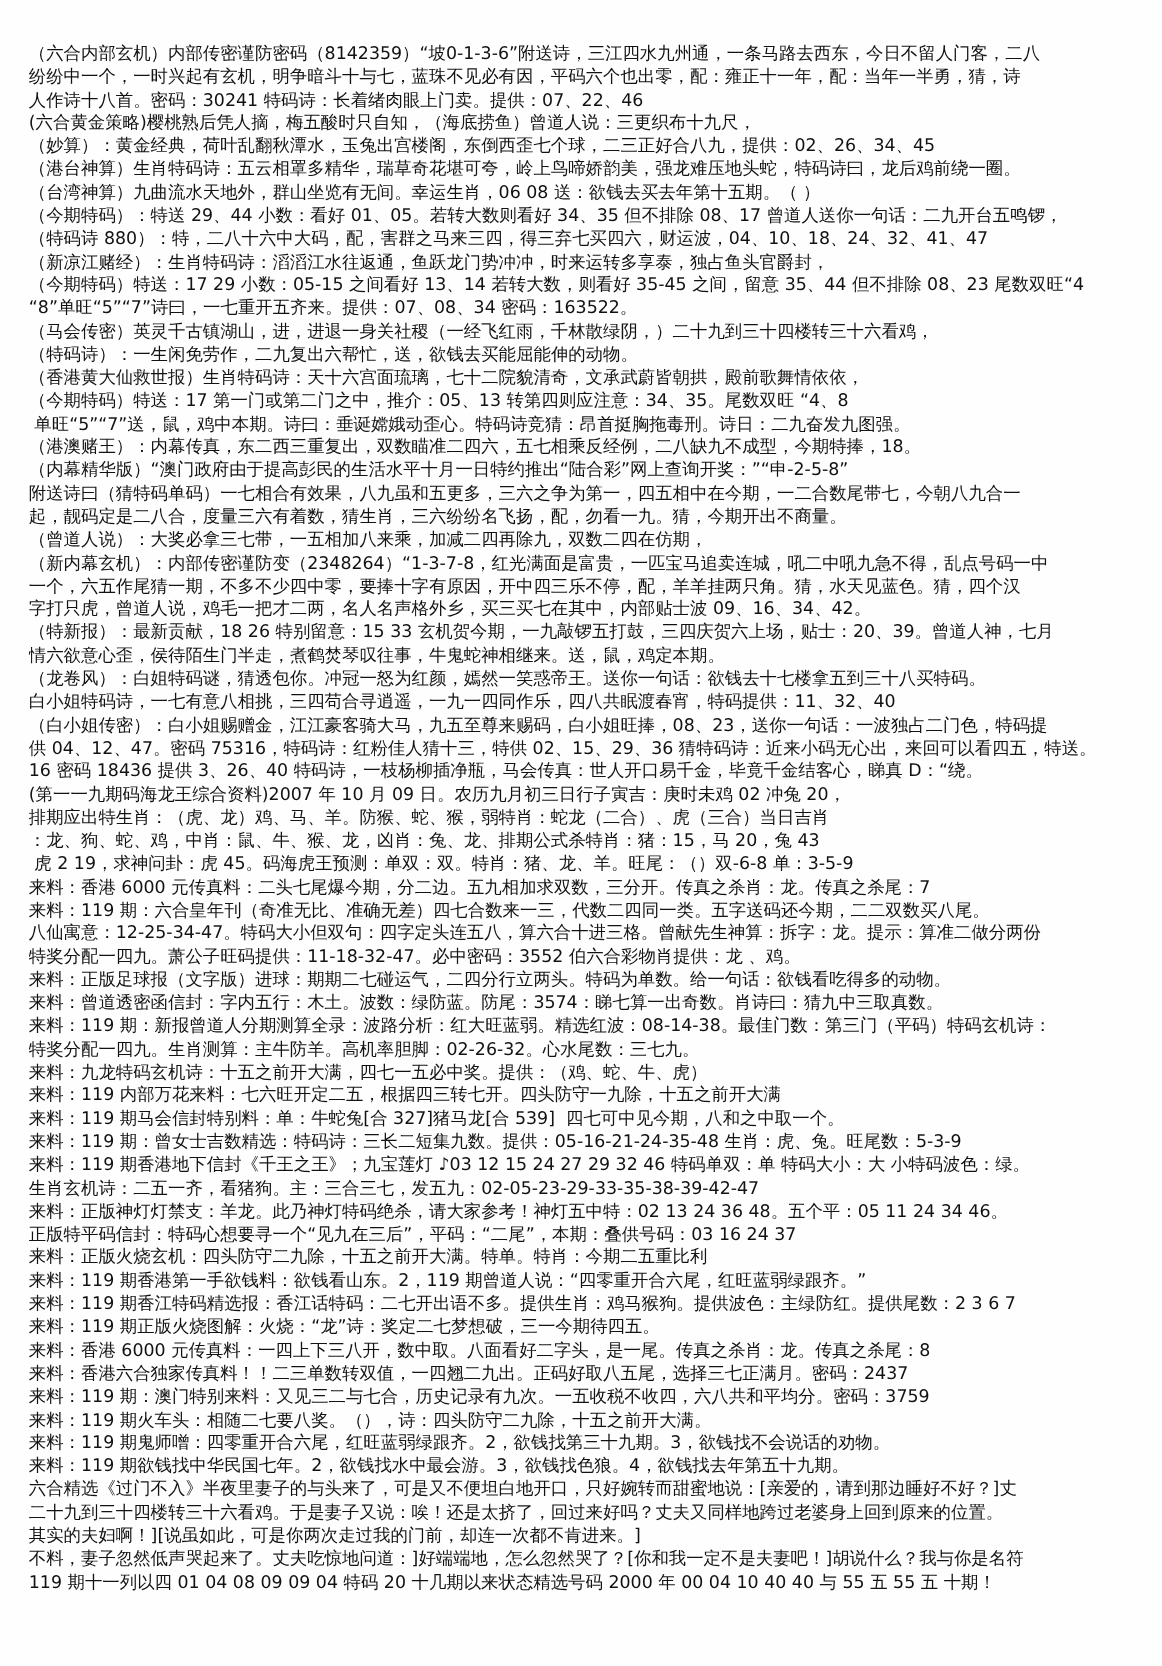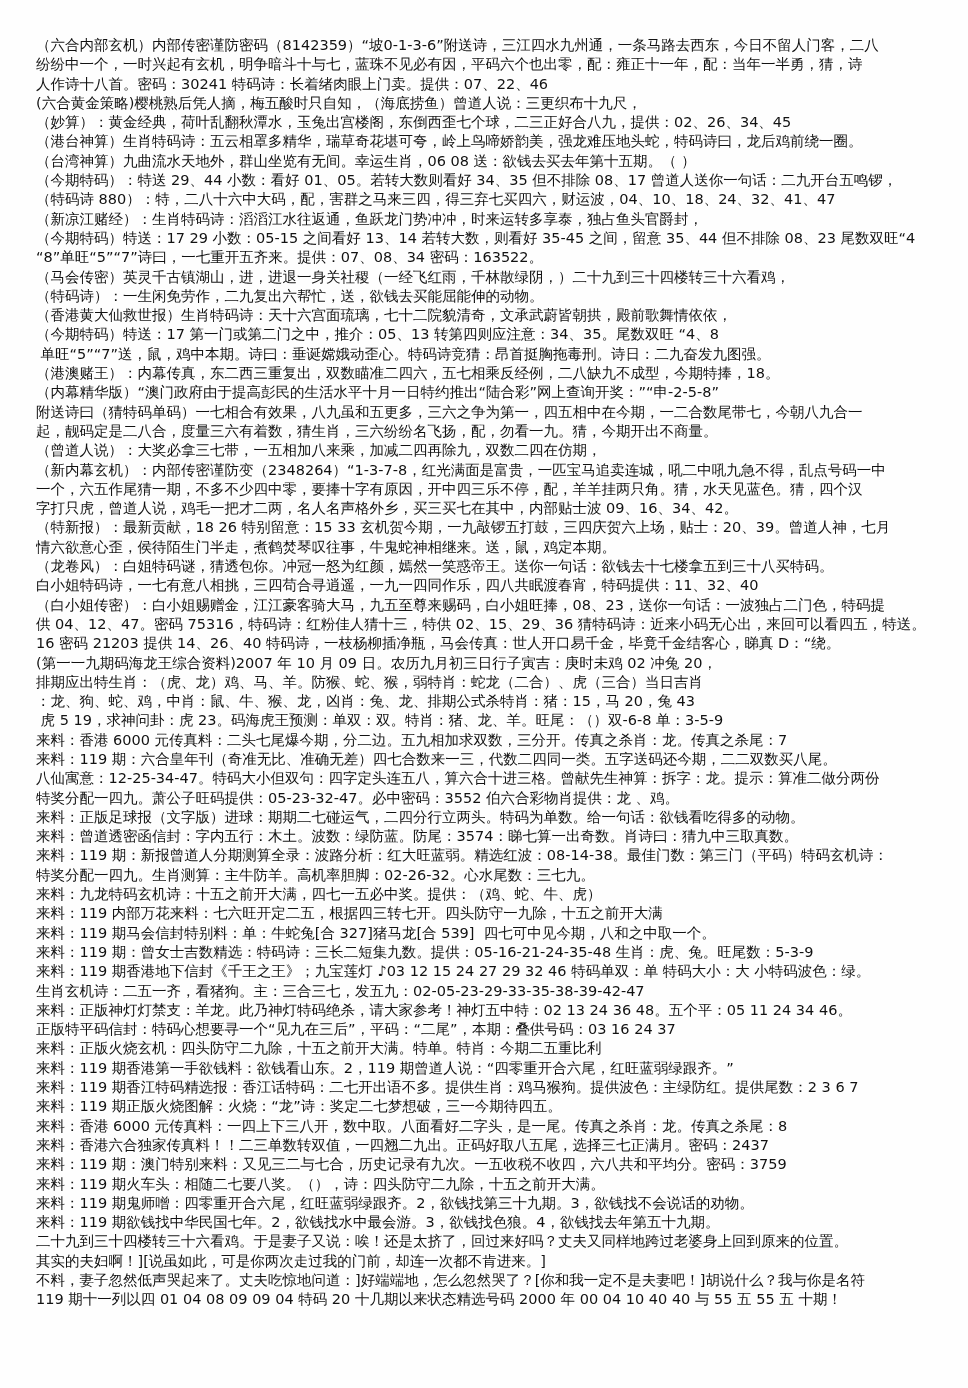--- a/index.html
+++ b/index.html
@@ -14,21 +14,21 @@
     position: relative;
   }
   .page {
     position: absolute;
     top: 0; left: 0;
     width: 968px;
     height: 1388px;
     overflow: hidden;
     background: #fefefe;
     box-sizing: border-box;
-    padding: 36px 10px 0 36px;
+    padding: 36px 10px 0 24px;
   }
   .doc-body {
     width: 926px;
   }
   .line {
     font-family: "DejaVu Sans", sans-serif;
     font-size: 14.5px;
     line-height: 19.3px;
     height: 19.3px;
     color: #121212;
@@ -67,29 +67,29 @@
       <div class="line">（曾道人说）：大奖必拿三七带，一五相加八来乘，加减二四再除九，双数二四在仿期，</div>
       <div class="line">（新内幕玄机）：内部传密谨防变（2348264）“1-3-7-8，红光满面是富贵，一匹宝马追卖连城，吼二中吼九急不得，乱点号码一中</div>
       <div class="line">一个，六五作尾猜一期，不多不少四中零，要捧十字有原因，开中四三乐不停，配，羊羊挂两只角。猜，水天见蓝色。猜，四个汉</div>
       <div class="line">字打只虎，曾道人说，鸡毛一把才二两，名人名声格外乡，买三买七在其中，内部贴士波 09、16、34、42。</div>
       <div class="line">（特新报）：最新贡献，18 26 特别留意：15 33 玄机贺今期，一九敲锣五打鼓，三四庆贺六上场，贴士：20、39。曾道人神，七月</div>
       <div class="line">情六欲意心歪，侯待陌生门半走，煮鹤焚琴叹往事，牛鬼蛇神相继来。送，鼠，鸡定本期。</div>
       <div class="line">（龙卷风）：白姐特码谜，猜透包你。冲冠一怒为红颜，嫣然一笑惑帝王。送你一句话：欲钱去十七楼拿五到三十八买特码。</div>
       <div class="line">白小姐特码诗，一七有意八相挑，三四苟合寻逍遥，一九一四同作乐，四八共眠渡春宵，特码提供：11、32、40</div>
       <div class="line">（白小姐传密）：白小姐赐赠金，江江豪客骑大马，九五至尊来赐码，白小姐旺捧，08、23，送你一句话：一波独占二门色，特码提</div>
       <div class="line">供 04、12、47。密码 75316，特码诗：红粉佳人猜十三，特供 02、15、29、36 猜特码诗：近来小码无心出，来回可以看四五，特送。</div>
-      <div class="line">16 密码 21203 提供 14、26、40 特码诗，一枝杨柳插净瓶，马会传真：世人开口易千金，毕竟千金结客心，睇真 D：“绕。</div>
+      <div class="line">16 密码 18436 提供 3、26、40 特码诗，一枝杨柳插净瓶，马会传真：世人开口易千金，毕竟千金结客心，睇真 D：“绕。</div>
       <div class="line">(第一一九期码海龙王综合资料)2007 年 10 月 09 日。农历九月初三日行子寅吉：庚时未鸡 02 冲兔 20，</div>
       <div class="line">排期应出特生肖：（虎、龙）鸡、马、羊。防猴、蛇、猴，弱特肖：蛇龙（二合）、虎（三合）当日吉肖</div>
       <div class="line">：龙、狗、蛇、鸡，中肖：鼠、牛、猴、龙，凶肖：兔、龙、排期公式杀特肖：猪：15，马 20，兔 43</div>
-      <div class="line"> 虎 5 19，求神问卦：虎 23。码海虎王预测：单双：双。特肖：猪、龙、羊。旺尾：（）双-6-8 单：3-5-9</div>
+      <div class="line"> 虎 2 19，求神问卦：虎 45。码海虎王预测：单双：双。特肖：猪、龙、羊。旺尾：（）双-6-8 单：3-5-9</div>
       <div class="line">来料：香港 6000 元传真料：二头七尾爆今期，分二边。五九相加求双数，三分开。传真之杀肖：龙。传真之杀尾：7</div>
       <div class="line">来料：119 期：六合皇年刊（奇准无比、准确无差）四七合数来一三，代数二四同一类。五字送码还今期，二二双数买八尾。</div>
       <div class="line">八仙寓意：12-25-34-47。特码大小但双句：四字定头连五八，算六合十进三格。曾献先生神算：拆字：龙。提示：算准二做分两份</div>
-      <div class="line">特奖分配一四九。萧公子旺码提供：05-23-32-47。必中密码：3552 伯六合彩物肖提供：龙 、鸡。</div>
+      <div class="line">特奖分配一四九。萧公子旺码提供：11-18-32-47。必中密码：3552 伯六合彩物肖提供：龙 、鸡。</div>
       <div class="line">来料：正版足球报（文字版）进球：期期二七碰运气，二四分行立两头。特码为单数。给一句话：欲钱看吃得多的动物。</div>
       <div class="line">来料：曾道透密函信封：字内五行：木土。波数：绿防蓝。防尾：3574：睇七算一出奇数。肖诗曰：猜九中三取真数。</div>
       <div class="line">来料：119 期：新报曾道人分期测算全录：波路分析：红大旺蓝弱。精选红波：08-14-38。最佳门数：第三门（平码）特码玄机诗：</div>
       <div class="line">特奖分配一四九。生肖测算：主牛防羊。高机率胆脚：02-26-32。心水尾数：三七九。</div>
       <div class="line">来料：九龙特码玄机诗：十五之前开大满，四七一五必中奖。提供：（鸡、蛇、牛、虎）</div>
       <div class="line">来料：119 内部万花来料：七六旺开定二五，根据四三转七开。四头防守一九除，十五之前开大满</div>
       <div class="line">来料：119 期马会信封特别料：单：牛蛇兔[合 327]猪马龙[合 539]  四七可中见今期，八和之中取一个。</div>
       <div class="line">来料：119 期：曾女士吉数精选：特码诗：三长二短集九数。提供：05-16-21-24-35-48 生肖：虎、兔。旺尾数：5-3-9</div>
       <div class="line">来料：119 期香港地下信封《千王之王》；九宝莲灯 ♪03 12 15 24 27 29 32 46 特码单双：单 特码大小：大 小特码波色：绿。</div>
       <div class="line">生肖玄机诗：二五一齐，看猪狗。主：三合三七，发五九：02-05-23-29-33-35-38-39-42-47</div>
@@ -98,18 +98,19 @@
       <div class="line">来料：正版火烧玄机：四头防守二九除，十五之前开大满。特单。特肖：今期二五重比利</div>
       <div class="line">来料：119 期香港第一手欲钱料：欲钱看山东。2，119 期曾道人说：“四零重开合六尾，红旺蓝弱绿跟齐。”</div>
       <div class="line">来料：119 期香江特码精选报：香江话特码：二七开出语不多。提供生肖：鸡马猴狗。提供波色：主绿防红。提供尾数：2 3 6 7</div>
       <div class="line">来料：119 期正版火烧图解：火烧：“龙”诗：奖定二七梦想破，三一今期待四五。</div>
       <div class="line">来料：香港 6000 元传真料：一四上下三八开，数中取。八面看好二字头，是一尾。传真之杀肖：龙。传真之杀尾：8</div>
       <div class="line">来料：香港六合独家传真料！！二三单数转双值，一四翘二九出。正码好取八五尾，选择三七正满月。密码：2437</div>
       <div class="line">来料：119 期：澳门特别来料：又见三二与七合，历史记录有九次。一五收税不收四，六八共和平均分。密码：3759</div>
       <div class="line">来料：119 期火车头：相随二七要八奖。（），诗：四头防守二九除，十五之前开大满。</div>
       <div class="line">来料：119 期鬼师噌：四零重开合六尾，红旺蓝弱绿跟齐。2，欲钱找第三十九期。3，欲钱找不会说话的劝物。</div>
       <div class="line">来料：119 期欲钱找中华民国七年。2，欲钱找水中最会游。3，欲钱找色狼。4，欲钱找去年第五十九期。</div>
+      <div class="line">六合精选《过门不入》半夜里妻子的与头来了，可是又不便坦白地开口，只好婉转而甜蜜地说：[亲爱的，请到那边睡好不好？]丈</div>
       <div class="line">二十九到三十四楼转三十六看鸡。于是妻子又说：唉！还是太挤了，回过来好吗？丈夫又同样地跨过老婆身上回到原来的位置。</div>
       <div class="line">其实的夫妇啊！][说虽如此，可是你两次走过我的门前，却连一次都不肯进来。]</div>
       <div class="line">不料，妻子忽然低声哭起来了。丈夫吃惊地问道：]好端端地，怎么忽然哭了？[你和我一定不是夫妻吧！]胡说什么？我与你是名符</div>
       <div class="line">119 期十一列以四 01 04 08 09 09 04 特码 20 十几期以来状态精选号码 2000 年 00 04 10 40 40 与 55 五 55 五 十期！</div>
     </div>
 </div>
 
 </body></html>

